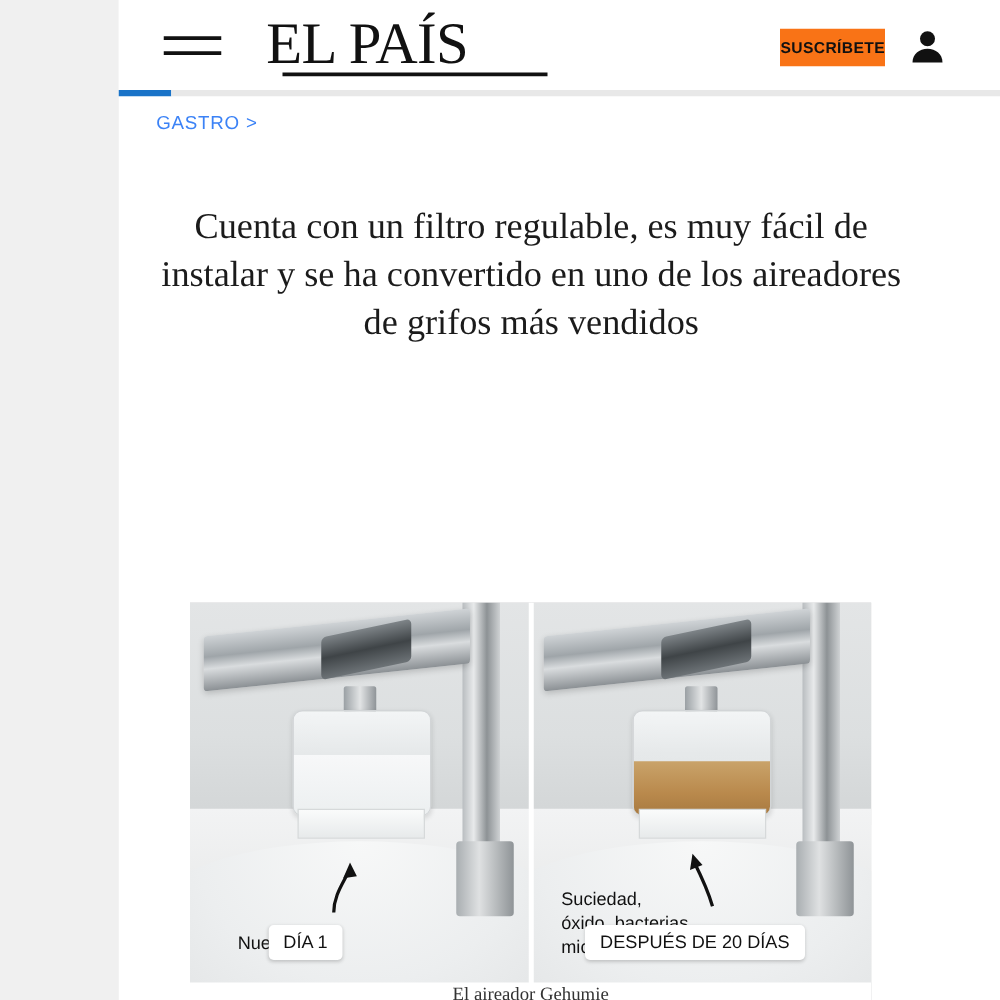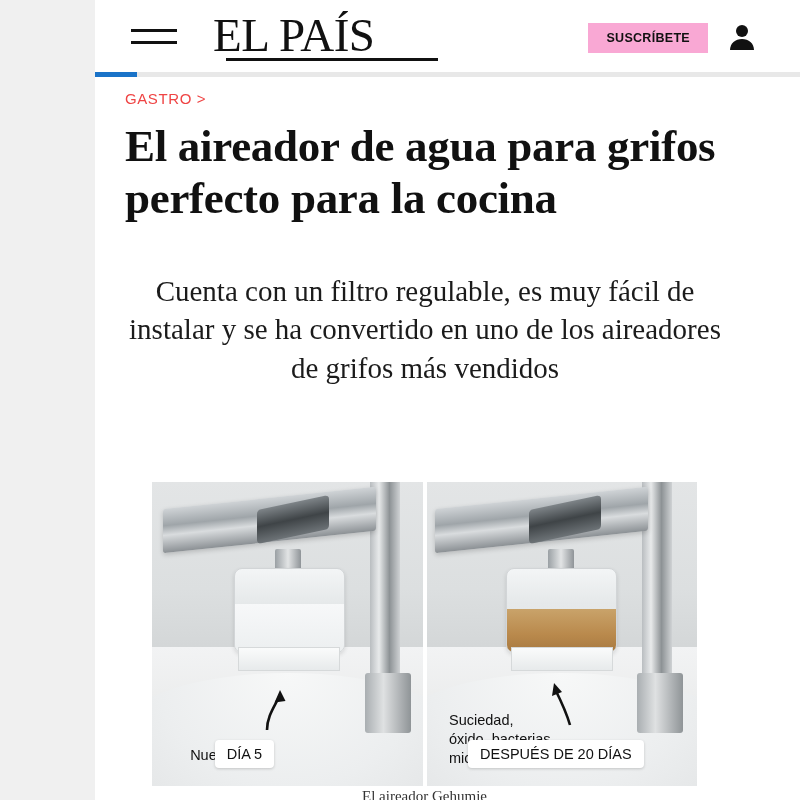--- a/index.html
+++ b/index.html
@@ -79,27 +79,27 @@
     bottom: 11px;
     width: 212px;
     height: 3px;
     background: #111111;
   }
 
   .subscribe-btn {
     position: absolute;
     right: 92px;
     top: 23px;
-    background: #f9a8d4;
+    background: #f97316;
     border: none;
     color: #111111;
     font-size: 12.5px;
     font-weight: bold;
     letter-spacing: 0.3px;
-    padding: 8px 18px;
+    padding: 8px 0;
     cursor: pointer;
     font-family: "Liberation Sans", sans-serif;
   }
 
   .user-icon {
     position: absolute;
     right: 44px;
     top: 22px;
     width: 28px;
     height: 30px;
@@ -129,21 +129,21 @@
     position: absolute;
     left: 125px;
     top: 90px;
     width: 600px;
   }
 
   .kicker {
     font-family: "Liberation Sans", sans-serif;
     font-size: 15px;
     letter-spacing: 0.6px;
-    color: #ef4444;
+    color: #3b82f6;
     margin: 0 0 8px 0;
     display: inline-block;
     cursor: pointer;
     text-align: right;
   }
 
   .headline {
     font-family: "Liberation Serif", serif;
     font-weight: bold;
     font-size: 45px;
@@ -361,21 +361,20 @@
         <path d="M2 28c0-6.6 5.4-11 12-11s12 4.4 12 11z" fill="#111111"></path>
       </svg>
     </div>
   </div>
 
   <div class="accent-bar"></div>
   <div class="accent-bar-rest"></div>
 
   <div class="article">
     <div class="kicker">GASTRO &gt;</div>
-    <h1 class="headline">El aireador de agua para grifos perfecto para la cocina</h1>
     <p class="standfirst">Cuenta con un filtro regulable, es muy fácil de instalar y se ha convertido en uno de los aireadores de grifos más vendidos</p>
   </div>
 
   <div class="figure">
     <div class="panes">
 
       <div class="pane">
         <div class="wall"></div>
         <div class="counter"></div>
         <div class="basin"></div>
@@ -395,21 +394,21 @@
 
         <div class="arrow" style="left:40%;top:64%;">
           <svg width="26" height="46" viewBox="0 0 26 46" aria-hidden="true">
             <path d="M6 44 C6 30, 14 20, 19 9" stroke="#111111" stroke-width="2.6" fill="none"></path>
             <path d="M19 4 l5.5 11 -11 1.5 z" fill="#111111"></path>
           </svg>
         </div>
 
         <div class="anno" style="left:14%;top:83%;">Nuevo</div>
 
-        <div class="tag" style="left:23%;bottom:10%;">DÍA 5</div>
+        <div class="tag" style="left:23%;bottom:10%;">DÍA 1</div>
       </div>
 
       <div class="pane">
         <div class="wall"></div>
         <div class="counter"></div>
         <div class="basin"></div>
         <div class="chrome-bar"></div>
         <div class="chrome-bar-foot"></div>
         <div class="spout">
           <div class="spout-cap"></div>

